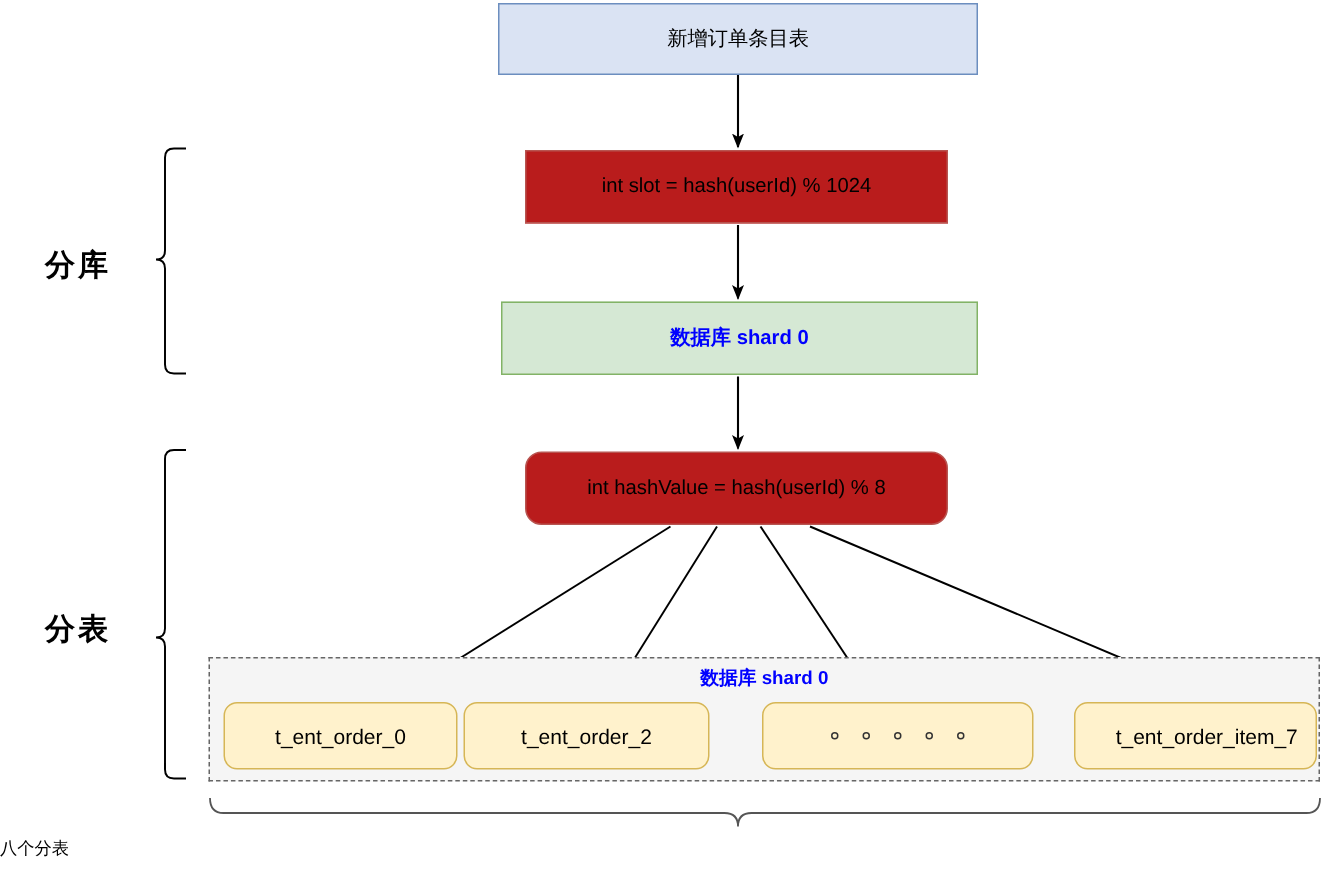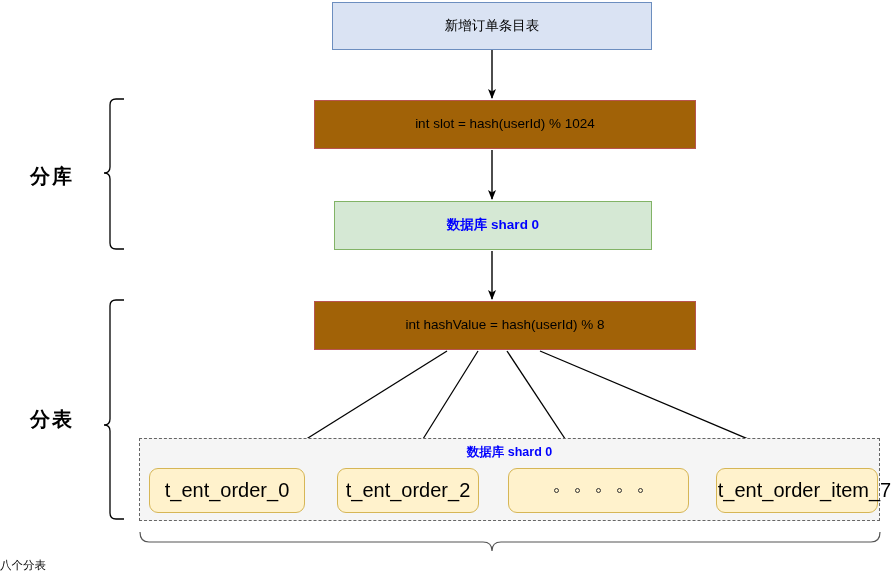--- a/index.html
+++ b/index.html
@@ -40,28 +40,28 @@
   .node-blue {
     left: 332px;
     top: 2px;
     width: 320px;
     height: 48px;
     background: #dae3f3;
     border: 1.4px solid #6c8ebf;
   }
   
   .node-pink {
-    background: #a16207;
+    background: #b91c1c;
     border: 1.4px solid #b85450;
-    left: 314px;
-    width: 382px;
+    left: 350px;
+    width: 282px;
     height: 49px;
   }
   .node-pink-1 { top: 100px; }
-  .node-pink-2 { top: 301px; }
+  .node-pink-2 { top: 301px; border-radius: 11px; }
   
   .node-green {
     left: 334px;
     top: 201px;
     width: 318px;
     height: 49px;
     background: #d5e8d4;
     border: 1.4px solid #82b366;
     color: #0000ff;
     font-weight: bold;
@@ -92,25 +92,25 @@
     position: absolute;
     box-sizing: border-box;
     top: 468px;
     height: 45px;
     background: #fff2cc;
     border: 1.4px solid #d6b656;
     border-radius: 9px;
     display: flex;
     align-items: center;
     justify-content: center;
-    font-size: 20px;
+    font-size: 14px;
     color: #000000;
   }
   .tbl-0 { left: 149px; width: 156px; }
-  .tbl-1 { left: 337px; width: 142px; }
+  .tbl-1 { left: 309px; width: 164px; }
   .tbl-2 { left: 508px; width: 181px; }
   .tbl-3 { left: 716px; width: 162px; padding-left: 15px; }
   .dots-row {
     display: flex;
     align-items: center;
     gap: 16px;
   }
   .dot {
     width: 5px;
     height: 5px;

